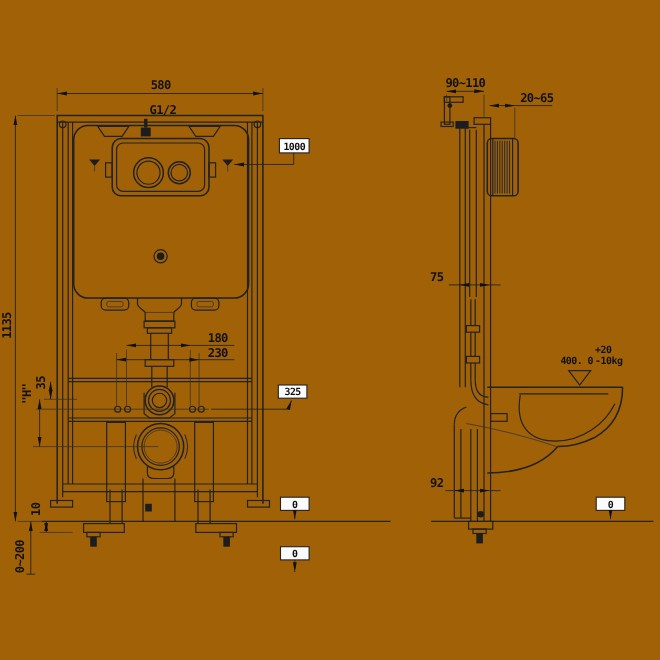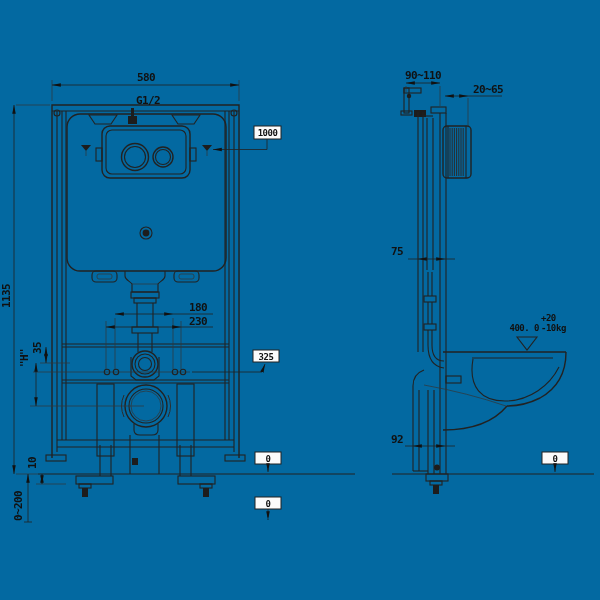--- a/index.html
+++ b/index.html
@@ -1,16 +1,16 @@
 <!DOCTYPE html>
 <html><head>
 <meta charset="utf-8">
 <style>
   html,body{margin:0;padding:0;background:#fff;}
-  #stage{position:relative;width:600px;height:600px;background:#0369a1;overflow:hidden;
+  #stage{position:relative;width:600px;height:600px;background:#a16207;overflow:hidden;
          font-family:"DejaVu Sans Mono","Liberation Mono",monospace;}
   svg{display:block}
   .obj{stroke:#222;fill:none;stroke-width:1.1;}
   .obj2{stroke:#222;fill:none;stroke-width:1.4;}
   .thin{stroke:#333;fill:none;stroke-width:0.7;}
   .diml{stroke:#222;fill:none;stroke-width:0.8;}
   .dash{stroke:#222;fill:none;stroke-width:0.8;stroke-dasharray:3,2;}
   .fillb{fill:#1d1d1d;stroke:none;}
   .hatch{stroke:#2c2c2c;stroke-width:1;}
   text{fill:#111;font-family:"DejaVu Sans Mono","Liberation Mono",monospace;

